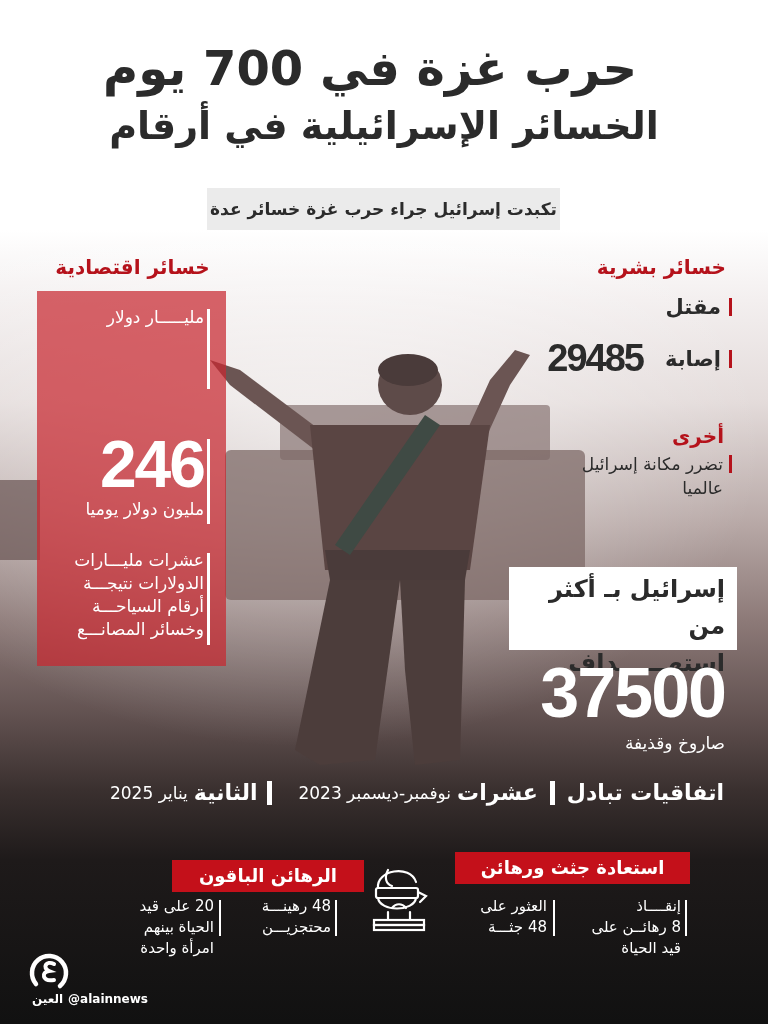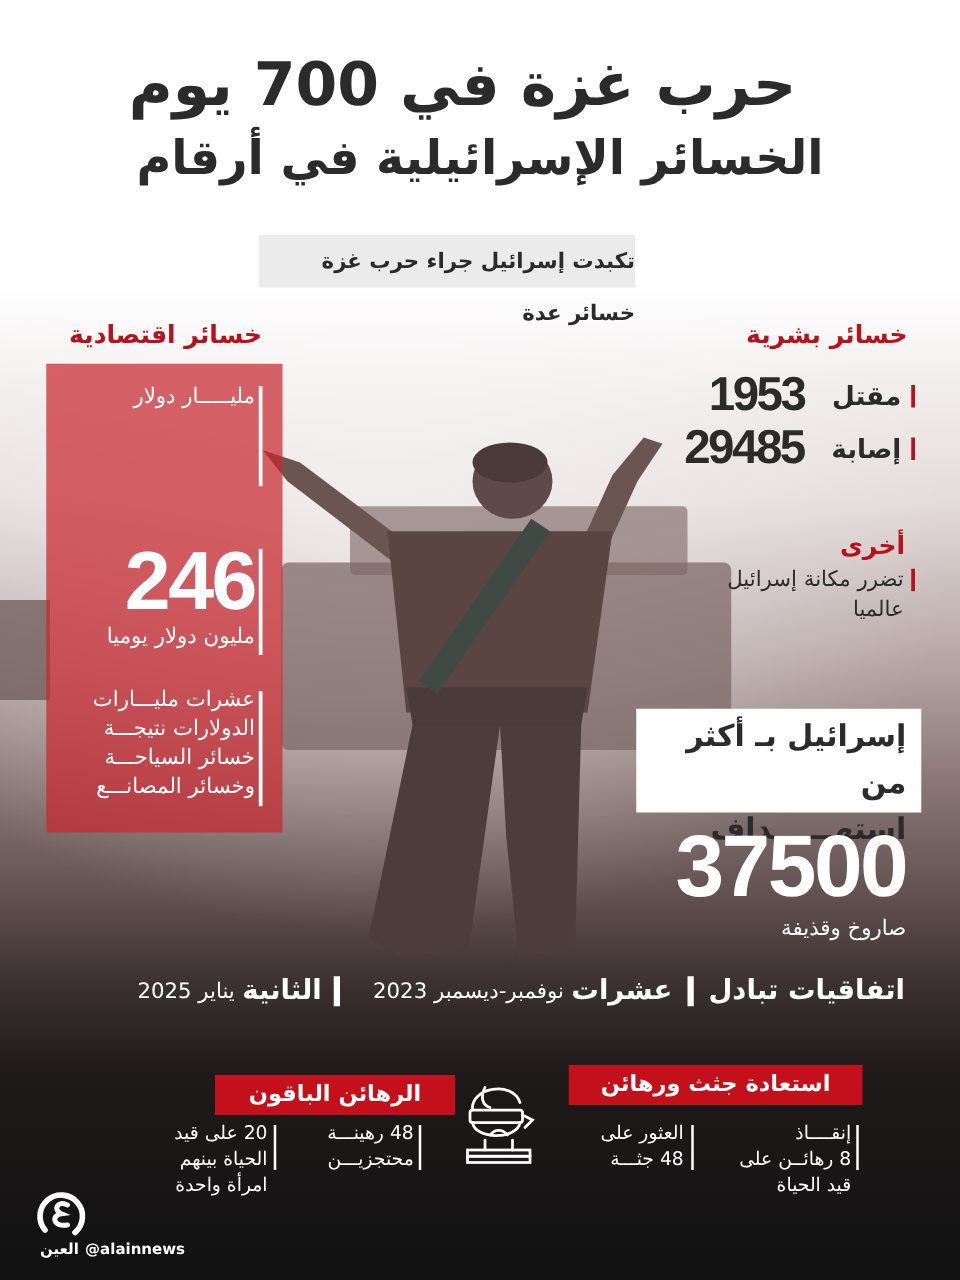--- a/index.html
+++ b/index.html
@@ -28,22 +28,22 @@
   .tank.t2 { left:0; top:480px; width:40px; height:80px; background:#6d5a58; }
   .tank.t1top { left:280px; top:405px; width:270px; height:55px; background:#8d7b79; border-radius:4px; }
   
   .soldier { position:absolute; left:200px; top:340px; width:340px; height:440px; }
   .abs { position:absolute; }
   .rtl { direction:rtl; }
 
   .title1 { left:0; width:740px; top:40px; text-align:center; font-size:48px; font-weight:bold; color:#2b2b2b; }
   .title2 { left:0; width:768px; top:104px; text-align:center; font-size:38px; font-weight:bold; color:#2b2b2b; }
   .subtitle {
-    left:207px; top:188px; width:301px; height:42px; background:#ebebeb;
-    line-height:42px; font-size:17px; font-weight:bold; color:#2b2b2b;
+    left:207px; top:188px; width:353px; height:42px; background:#ebebeb;
+    text-align:center; line-height:42px; font-size:17px; font-weight:bold; color:#2b2b2b;
   }
 
   .sec-head-red { color:#b5121b; font-weight:bold; font-size:20px; }
   .econ-panel {
     left:37px; top:291px; width:189px; height:375px;
     background:rgba(200,40,48,0.72);
   }
   .econ-item { position:absolute; right:22px; text-align:right; color:#fff; direction:rtl; }
   .vbar { position:absolute; width:3px; background:#fff; }
   .big { font-family:"Liberation Sans", sans-serif; font-weight:bold; font-stretch:condensed; letter-spacing:-2px; }
@@ -104,30 +104,29 @@
   </div>
   <div class="vbar" style="right:16px; top:148px; height:85px;"></div>
   <div class="econ-item" style="top:140px;">
     <div class="big" style="font-size:66px; line-height:66px;">246</div>
     <div style="font-size:17px; margin-top:2px;">مليون دولار يوميا</div>
   </div>
   <div class="vbar" style="right:16px; top:262px; height:92px;"></div>
   <div class="econ-item" style="top:258px; font-size:17px; line-height:23px;">
     <div>عشرات مليـــارات</div>
     <div>الدولارات نتيجـــة</div>
-    <div>خسائر السياحـــة</div>
+    <div>أرقام السياحـــة</div>
     <div>وخسائر المصانـــع</div>
   </div>
 </div>
 
 <div class="abs sec-head-red rtl" style="right:42px; top:255px;">خسائر بشرية</div>
 <div class="human-row" style="right:36px; top:295px;">
   <span class="redtick"></span>
   <span style="font-size:21px; font-weight:bold; color:#2b2b2b; margin:0 8px 0 22px;">مقتل</span>
-  <span class="big" style="font-size:38px; color:#2b2b2b;">1953</span>
 </div>
 <div class="human-row" style="right:36px; top:337px;">
   <span class="redtick"></span>
   <span style="font-size:21px; font-weight:bold; color:#2b2b2b; margin:0 8px 0 22px;">إصابة</span>
   <span class="big" style="font-size:38px; color:#2b2b2b;">29485</span>
 </div>
 
 <div class="abs sec-head-red rtl" style="right:44px; top:424px;">أخرى</div>
 <div class="abs rtl" style="right:36px; top:452px; text-align:right; font-size:17px; color:#2b2b2b; line-height:24px;">
   <div style="display:flex; align-items:center;">

